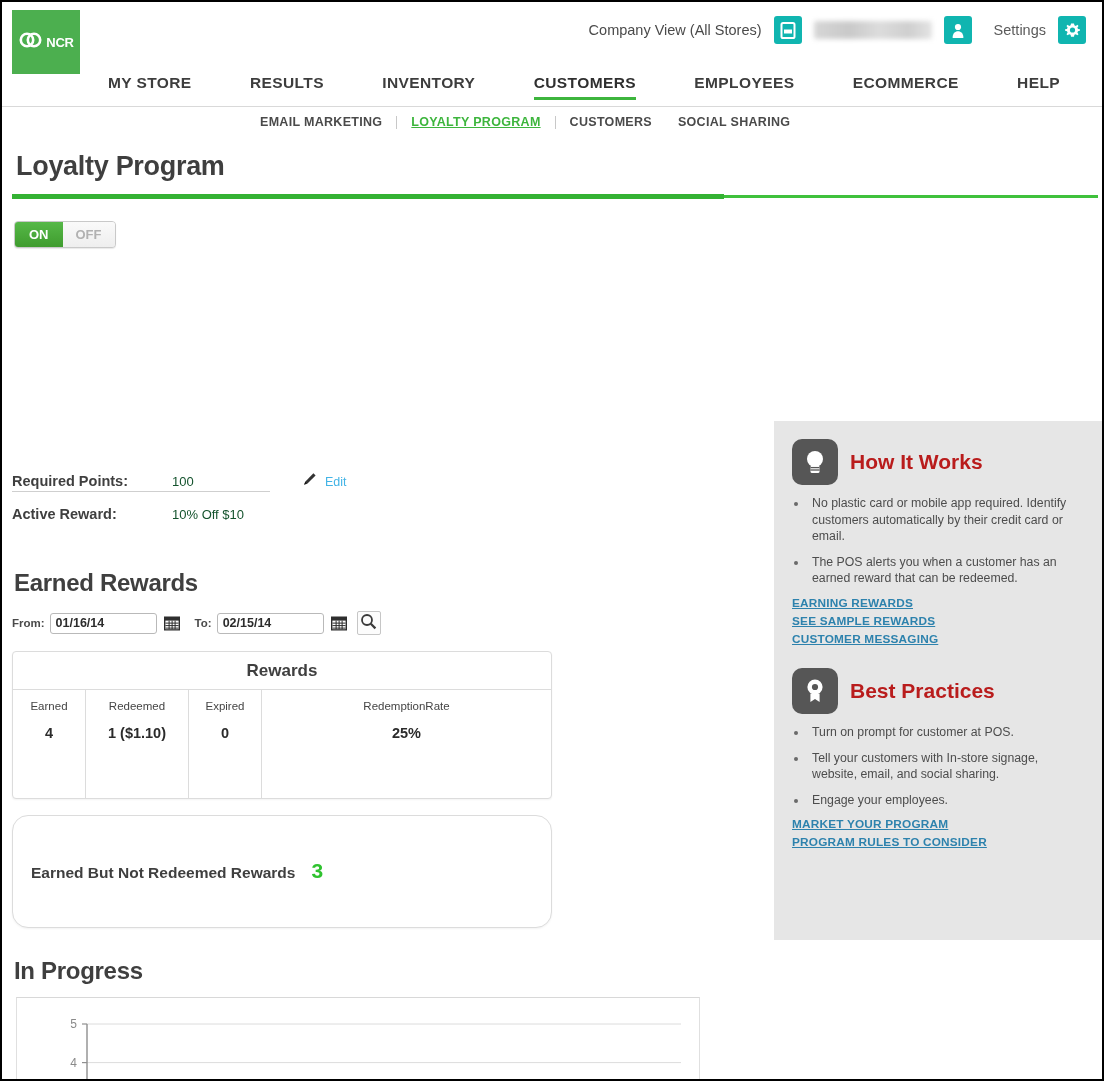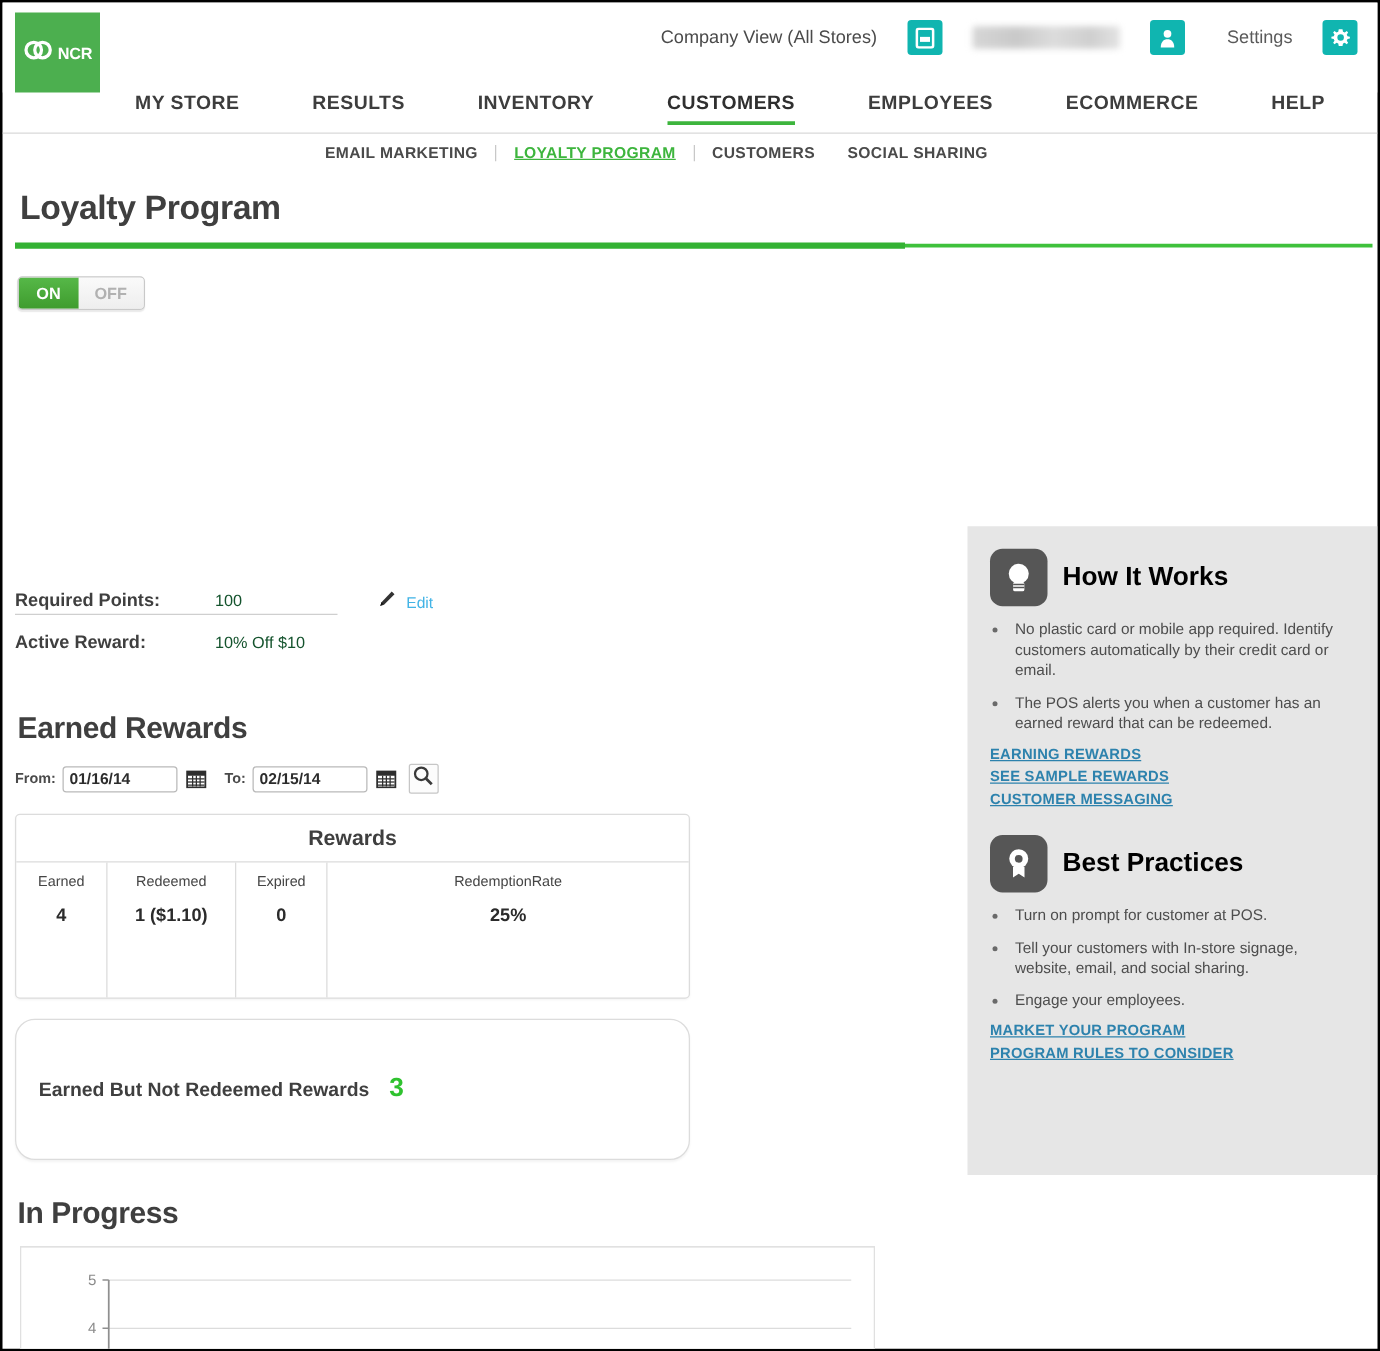--- a/index.html
+++ b/index.html
@@ -33,21 +33,21 @@
   }
   .ncr-text {
     color: #ffffff;
     font-size: 13px;
     font-weight: bold;
     letter-spacing: -0.2px;
   }
   .header-right {
     position: absolute;
     right: 16px; top: 12px;
-    display: flex; align-items: center; gap: 24px;
+    display: flex; align-items: center; gap: 12px;
     height: 32px;
   }
   .company-view {
     font-size: 14.5px;
     color: #4a4a4a;
   }
   .teal-icon {
     width: 28px; height: 28px;
     background: #10b5b0;
     border-radius: 3px;
@@ -239,21 +239,21 @@
     display: flex;
     align-items: center;
     gap: 5px;
   }
   .date-lbl {
     font-size: 11.5px;
     font-weight: bold;
     color: #4a4a4a;
   }
   .date-input {
-    width: 92px;
+    width: 107px;
     height: 21px;
     border: 1px solid #b9b9b9;
     border-radius: 3px;
     padding: 1px 5px;
     font-family: "Liberation Sans", sans-serif;
     font-size: 12.5px;
     font-weight: bold;
     color: #2c2c2c;
     background: #ffffff;
   }
@@ -345,21 +345,21 @@
     margin-bottom: 10px;
   }
   .sb-icon {
     width: 46px; height: 46px;
     background: #565656;
     border-radius: 10px;
     display: flex; align-items: center; justify-content: center;
     flex: 0 0 auto;
   }
   .sb-title {
-    font-size: 21px; font-weight: bold; color: #000000;
+    font-size: 21px; font-weight: bold; color: #b91c1c;
   }
   .sb-list { margin: 4px 0 2px 0; padding-left: 16px; }
   .sb-list li {
     font-size: 12.3px;
     color: #4d4d4d;
     line-height: 1.35;
     margin-bottom: 9px;
     padding-left: 4px;
   }
   .sb-list li::marker { color: #6a6a6a; }

